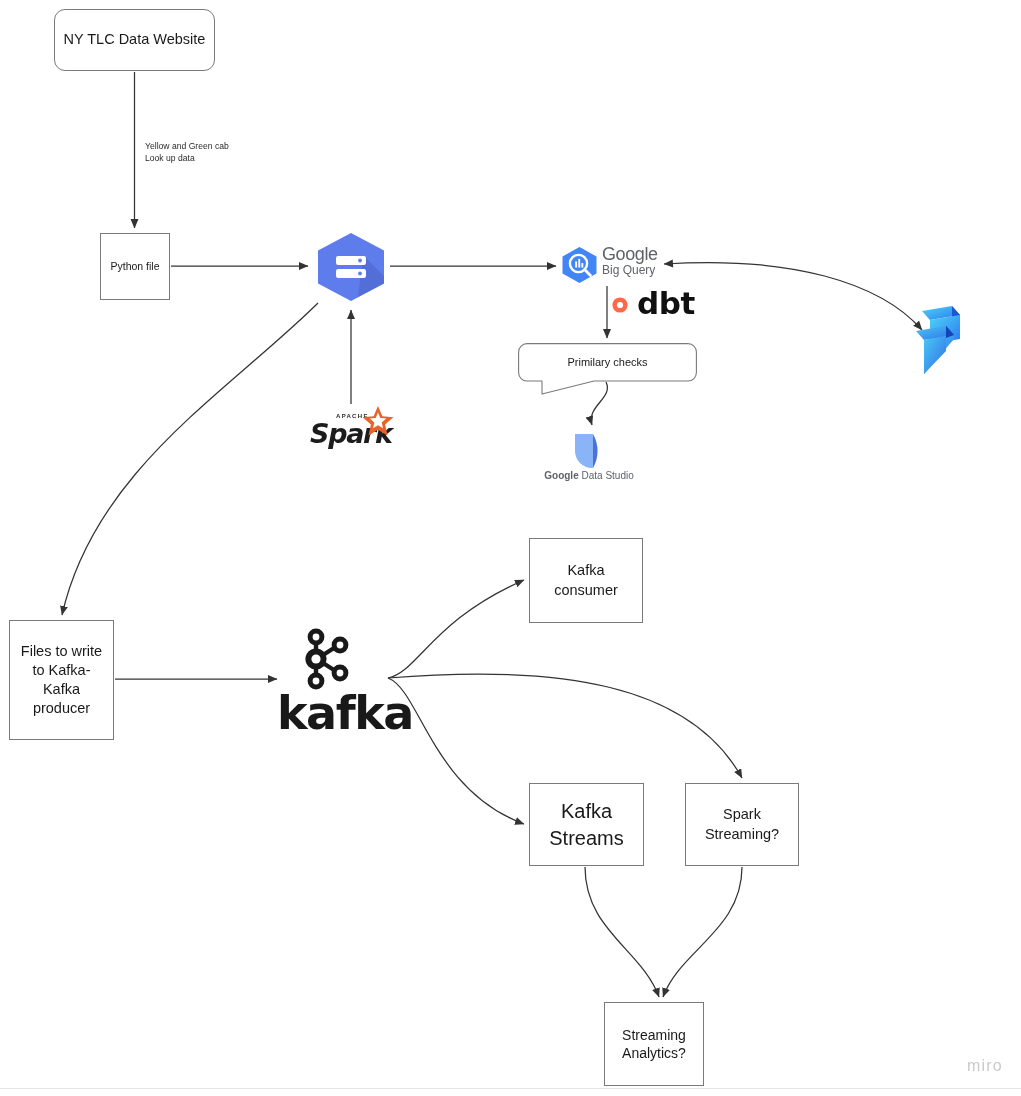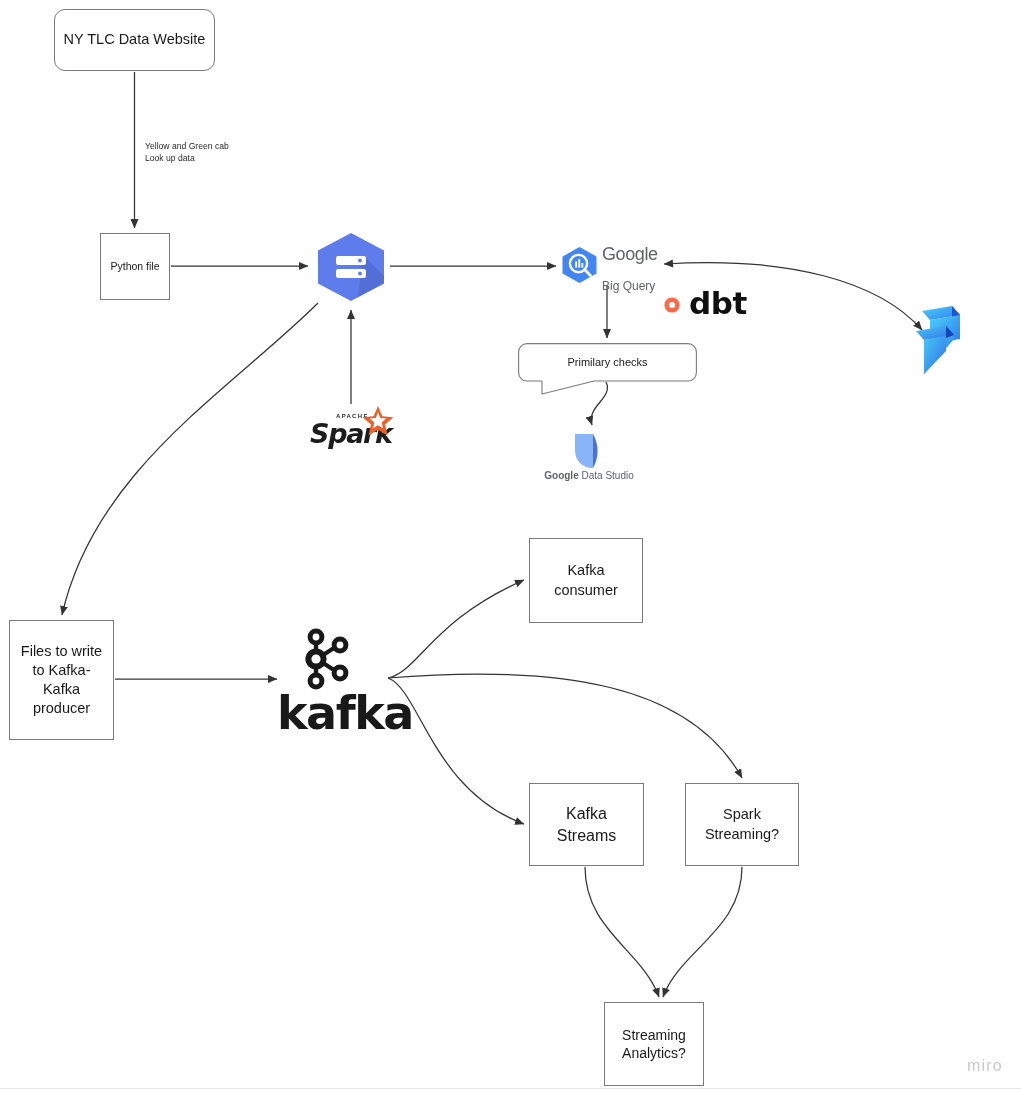--- a/index.html
+++ b/index.html
@@ -35,21 +35,21 @@
     line-height:1.32;
   }
   .node.rounded{border-radius:11px;}
   .node-text{display:block;white-space:pre-line;padding:0 6px;}
 
   
   #node-ny-tlc{left:54px;top:9px;width:161px;height:62px;font-size:14.5px;}
   #node-python-file{left:100px;top:233px;width:70px;height:67px;font-size:10.5px;}
   #node-kafka-producer{left:9px;top:620px;width:105px;height:120px;font-size:14.5px;}
   #node-kafka-consumer{left:529px;top:538px;width:114px;height:85px;font-size:14.5px;}
-  #node-kafka-streams{left:529px;top:783px;width:115px;height:83px;font-size:16px;}
+  #node-kafka-streams{left:529px;top:783px;width:115px;height:83px;font-size:20px;}
   #node-spark-streaming{left:685px;top:783px;width:114px;height:83px;font-size:14.5px;}
   #node-streaming-analytics{left:604px;top:1002px;width:100px;height:84px;font-size:14px;}
 
   
   #node-primilary{
     position:absolute;
     left:518px;top:343px;width:162px;height:38px;
     font-size:11px;
   }
   #node-primilary .bubble-svg{position:absolute;left:0;top:0;}
@@ -71,23 +71,23 @@
   #logo-gcs{left:314px;top:231px;width:74px;height:72px;}
   #logo-bigquery{left:561px;top:246px;width:37px;height:38px;}
   #logo-bq-word{
     position:absolute;left:602px;top:245px;width:80px;height:36px;
     line-height:1.0;
   }
   #logo-bq-word .bq-google{
     font-size:18px;color:#5f6368;letter-spacing:-0.4px;display:block;
   }
   #logo-bq-word .bq-sub{
-    font-size:12px;color:#5f6368;display:block;margin-top:17px;
-  }
-  #logo-dbt{left:656px;top:288px;width:86px;height:34px;}
+    font-size:12px;color:#5f6368;display:block;margin-top:1px;
+  }
+  #logo-dbt{left:604px;top:288px;width:86px;height:34px;}
   #logo-dbt .dbt-word{
     position:absolute;left:33px;top:-3px;
     font-size:31px;font-weight:bold;color:#101010;letter-spacing:-0.5px;
     font-family:"DejaVu Sans",sans-serif;
   }
   #logo-spark{left:310px;top:408px;width:84px;height:46px;}
   #logo-spark .spark-word{
     position:absolute;left:0;top:10px;
     font-size:27px;font-weight:bold;font-style:italic;
     color:#1c1c1c;letter-spacing:-1.3px;

